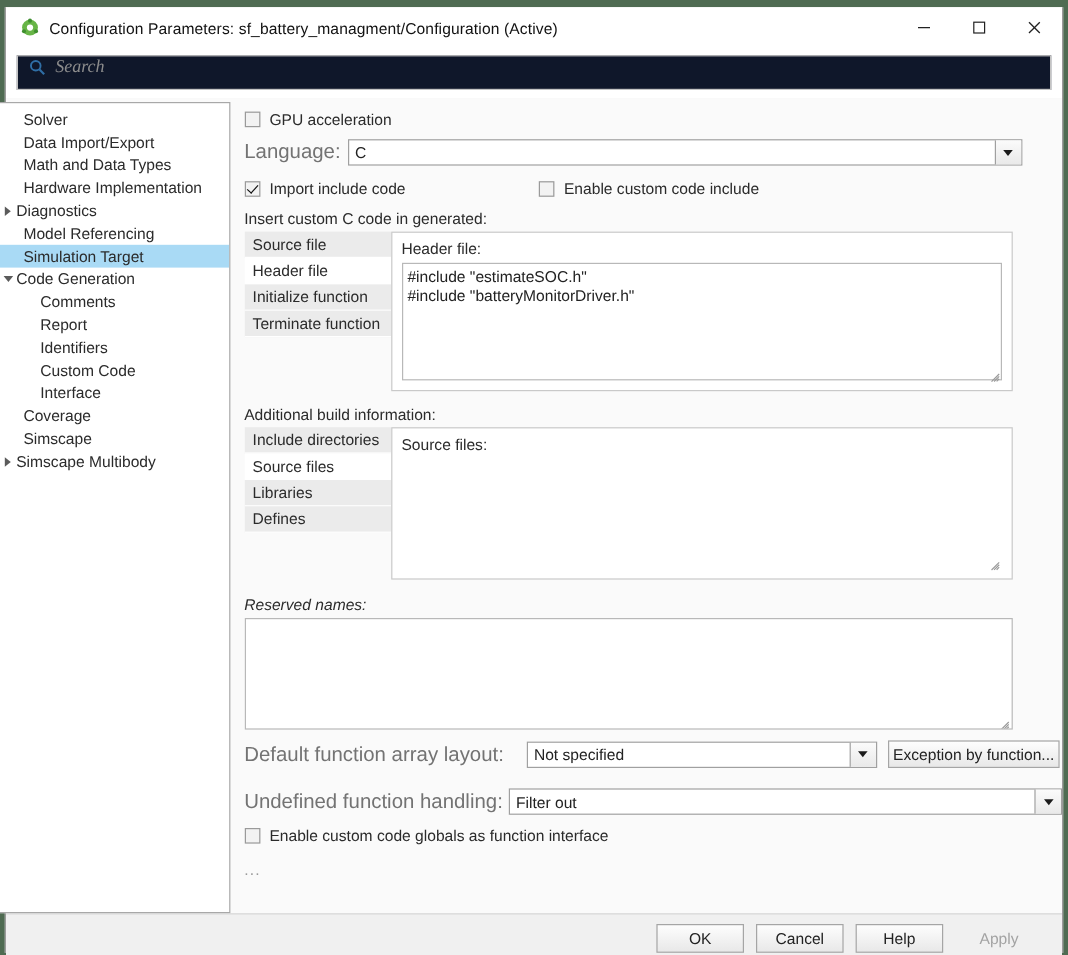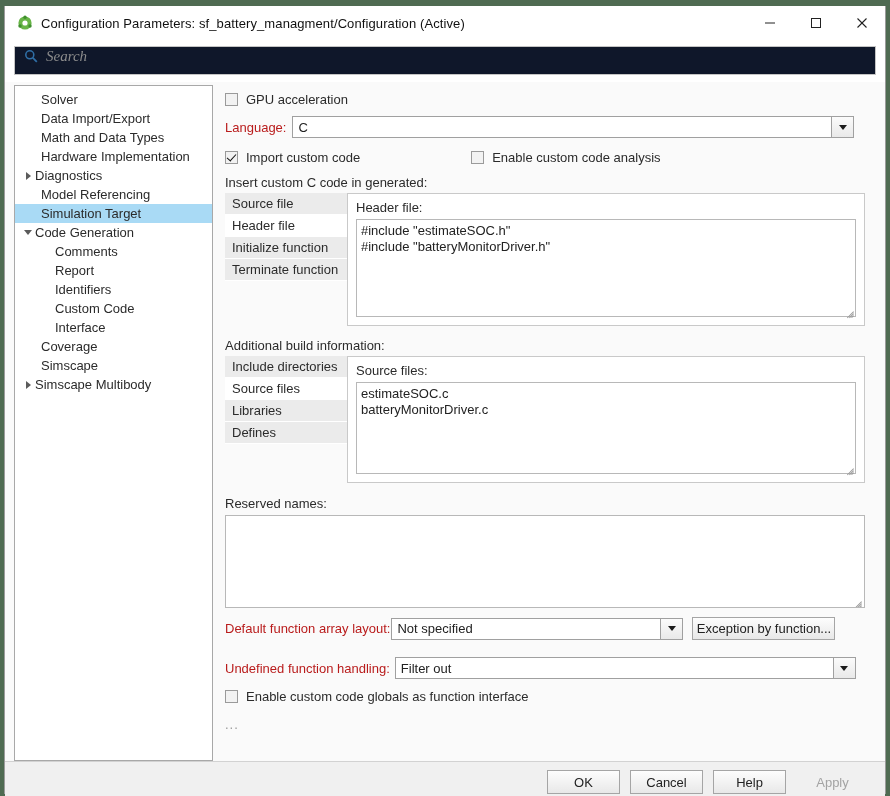--- a/index.html
+++ b/index.html
@@ -157,21 +157,21 @@
     content: "";
     position: absolute;
     left: 3px; top: 0px;
     width: 4px; height: 8px;
     border: solid #111;
     border-width: 0 1.6px 1.6px 0;
     transform: rotate(42deg);
   }
   .lbl { font-size: 13px; color: #2b2b2b; white-space: nowrap; }
 
-  .field-label { font-size: 13px; color: #b91c1c; white-space: nowrap; }
+  .field-label { font-size: 17px; color: #737373; white-space: nowrap; }
 
   .combo {
     height: 22px;
     border: 1px solid #a0a0a0;
     background: #fff;
     display: flex;
     align-items: center;
     box-sizing: border-box;
   }
   .combo .val {
@@ -423,25 +423,25 @@
           <span class="val">C</span>
           <span class="drop">
               <i class="caret"></i>
             </span>
         </div>
       </div>
 
       <div class="row" style="margin-top:8px;">
         <div class="chk-row">
           <span class="checkbox checked"></span>
-          <span class="lbl">Import custom code</span>
+          <span class="lbl">Import include code</span>
         </div>
         <div class="chk-row" style="margin-left:111px;">
           <span class="checkbox"></span>
-          <span class="lbl">Enable custom code analysis</span>
+          <span class="lbl">Enable custom code include</span>
         </div>
       </div>
 
       <div class="section-label" style="margin-top:7px;">Insert custom C code in generated:</div>
       <div class="tabgroup" style="margin-top:3px; width:640px;">
         <div class="tablist" id="insert-tabs">
             <div class="tab">Source file</div>
             <div class="tab active">Header file</div>
             <div class="tab">Initialize function</div>
             <div class="tab">Terminate function</div>
@@ -461,36 +461,34 @@
       <div class="section-label" style="margin-top:12px;">Additional build information:</div>
       <div class="tabgroup" style="margin-top:3px; width:640px;">
         <div class="tablist" id="build-tabs">
             <div class="tab">Include directories</div>
             <div class="tab active">Source files</div>
             <div class="tab">Libraries</div>
             <div class="tab">Defines</div>
           </div>
         <div class="tabpanel" style="height:127px;">
           <div class="panel-label">Source files:</div>
-          <div class="textarea" style="height:92px;">estimateSOC.c
-batteryMonitorDriver.c</div>
           <span class="grip" style="right:10px; bottom:11px;">
               <i></i>
               <i></i>
               <i></i>
             </span>
         </div>
       </div>
 
-      <div class="section-label" style="margin-top:13px;">Reserved names:</div>
+      <div class="section-label" style="margin-top:13px;font-style:italic;">Reserved names:</div>
       <div class="textarea" style="height:93px; width:640px; margin-top:4px; position:relative;"><span class="grip" style="right: 2px; bottom: 3px;"><i></i><i></i><i></i></span></div>
 
       <div class="row" style="margin-top:9px;">
         <span class="field-label">Default function array layout:</span>
-        <div class="combo" style="width:292px; margin-left:1px;">
+        <div class="combo" style="width:292px; margin-left:19px;">
           <span class="val">Not specified</span>
           <span class="drop">
               <i class="caret"></i>
             </span>
         </div>
         <div class="btn" style="margin-left:9px; width:143px;">Exception by function...</div>
       </div>
 
       <div class="row" style="margin-top:17px;">
         <span class="field-label">Undefined function handling:</span>

